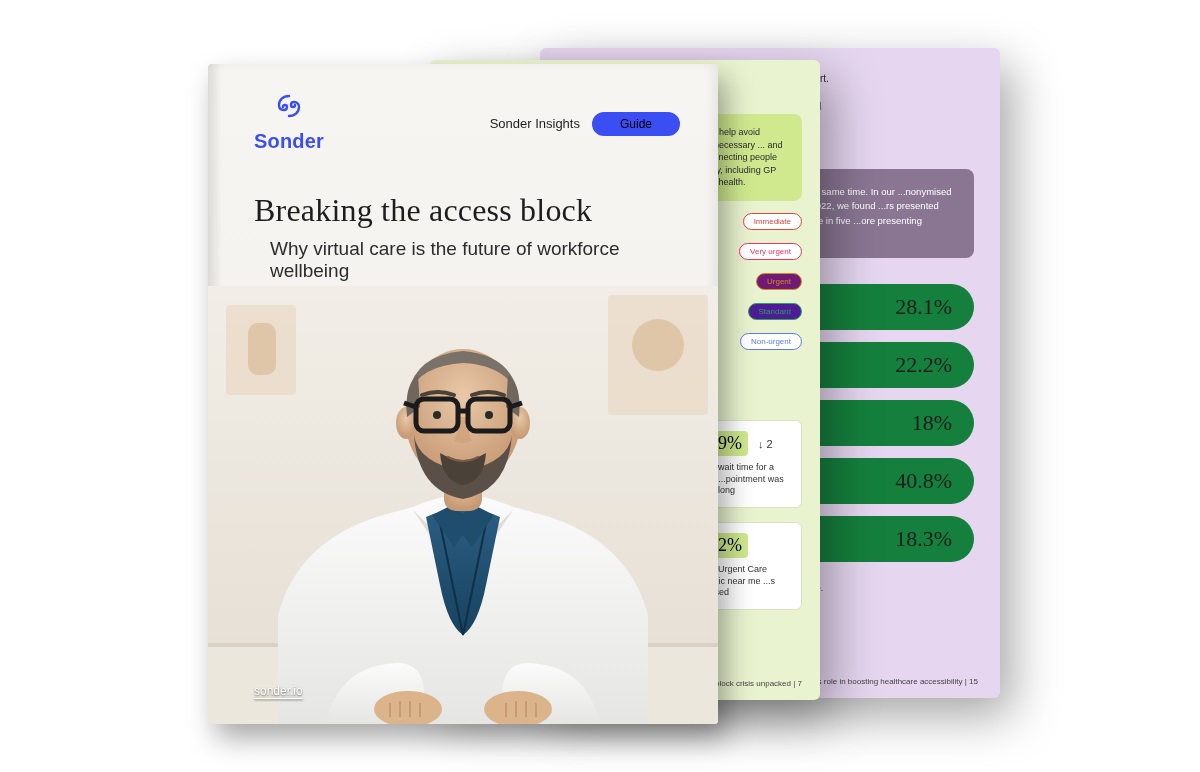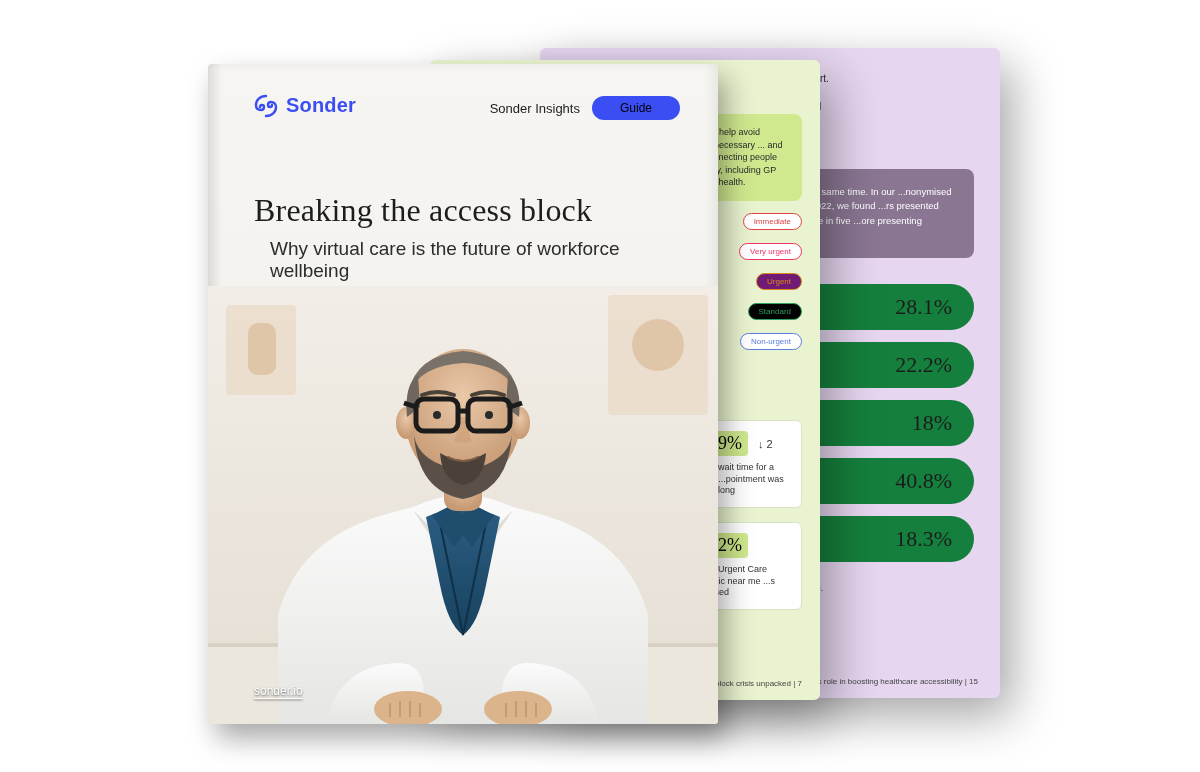--- a/index.html
+++ b/index.html
@@ -24,40 +24,40 @@
   
   .page2 { left: 430px; top: 60px; width: 390px; height: 640px; background: #e9f3cf; padding: 20px 18px 18px 260px; overflow: hidden; }
   .page2 .green-box { position: absolute; left: 260px; top: 54px; right: 18px; background: #d0e98f; border-radius: 8px; padding: 12px 14px; font-size: 9px; color: #2b2b2b; line-height: 1.4; }
   .page2 .triage { position: absolute; left: 260px; top: 150px; right: 18px; }
   .page2 .pill { font-size: 8px; padding: 3px 10px; border-radius: 10px; border: 1px solid; display: inline-block; margin-bottom: 4px; white-space: nowrap; }
   .page2 .row { text-align: right; position: relative; height: 30px; }
   .page2 .avatar { position: absolute; left: -6px; top: 62px; width: 18px; height: 18px; border-radius: 50%; background: radial-gradient(circle at 35% 30%, #f3c9b0, #c47a5a); border: 1px solid #e58; }
   .c-imm  { color: #d44; border-color: #d44; background: #fff; }
   .c-vu   { color: #e36; border-color: #e36; background: #fff; }
   .c-urg  { color: #d88a1c; border-color: #d88a1c; background: #701a75; }
-  .c-std  { color: #2f9e63; border-color: #2f9e63; background: #000000; }
+  .c-std  { color: #2f9e63; border-color: #2f9e63; background: #4c1d95; }
   .c-non  { color: #5b7de0; border-color: #5b7de0; background: #fff; }
 
   .page2 .cards { position: absolute; left: 260px; top: 360px; right: 18px; }
   .page2 .card { background: #fff; border: 1px solid #d9e3c4; border-radius: 6px; padding: 10px 12px; margin-bottom: 14px; }
   .page2 .card .head { display: flex; align-items: center; gap: 10px; margin-bottom: 6px; }
   .page2 .card .pct { font-family: Georgia, serif; font-size: 18px; background: #cfe88d; padding: 2px 6px; border-radius: 4px; }
   .page2 .card .rank { font-size: 11px; color: #333; }
   .page2 .card .desc { font-size: 9px; color: #333; line-height: 1.3; }
   .page2 .footer2 { position: absolute; bottom: 12px; right: 18px; font-size: 8px; color: #444; }
 
   
   .cover { left: 208px; top: 64px; width: 510px; height: 660px;
            background: linear-gradient(#f6f5f2, #f0efec);
            box-shadow: -6px 0 10px rgba(0,0,0,.06) inset, 8px 14px 28px rgba(0,0,0,.35);
            border-radius: 4px; overflow: hidden; }
   .cover .spine { position: absolute; left: 0; top: 0; bottom: 0; width: 14px;
                   background: linear-gradient(to right, rgba(0,0,0,.10), rgba(0,0,0,0)); }
   .cover .header { position: absolute; top: 30px; left: 46px; right: 38px; display: flex; align-items: center; justify-content: space-between; }
-  .cover .brand { display: flex; align-items: flex-start; gap: 8px; }
+  .cover .brand { display: flex; align-items: center; gap: 8px; flex-direction: column; }
   .cover .brand-name { color: #3b4ef4; font-weight: 700; font-size: 20px; letter-spacing: .2px; }
   .cover .right { display: flex; align-items: center; gap: 12px; font-size: 13px; margin-left: 24px; }
   .cover .insights { color: #1d1d1d; font-weight: 500; }
   .cover .badge { background: #3b4ef4; color: #000000; border-radius: 999px; padding: 5px 28px; font-size: 12px; font-weight: 500; }
 
   .cover .title { position: absolute; top: 128px; left: 46px; right: 40px;
                   font-family: Georgia, "Times New Roman", serif; font-size: 32px; color: #1d1d1d; letter-spacing: .2px; }
   .cover .subtitle { position: absolute; top: 174px; left: 62px; right: 40px; font-size: 19px; color: #2c2c2c; }
 
   .cover .hero { position: absolute; left: 0; right: 0; top: 222px; bottom: 0; overflow: hidden; }

